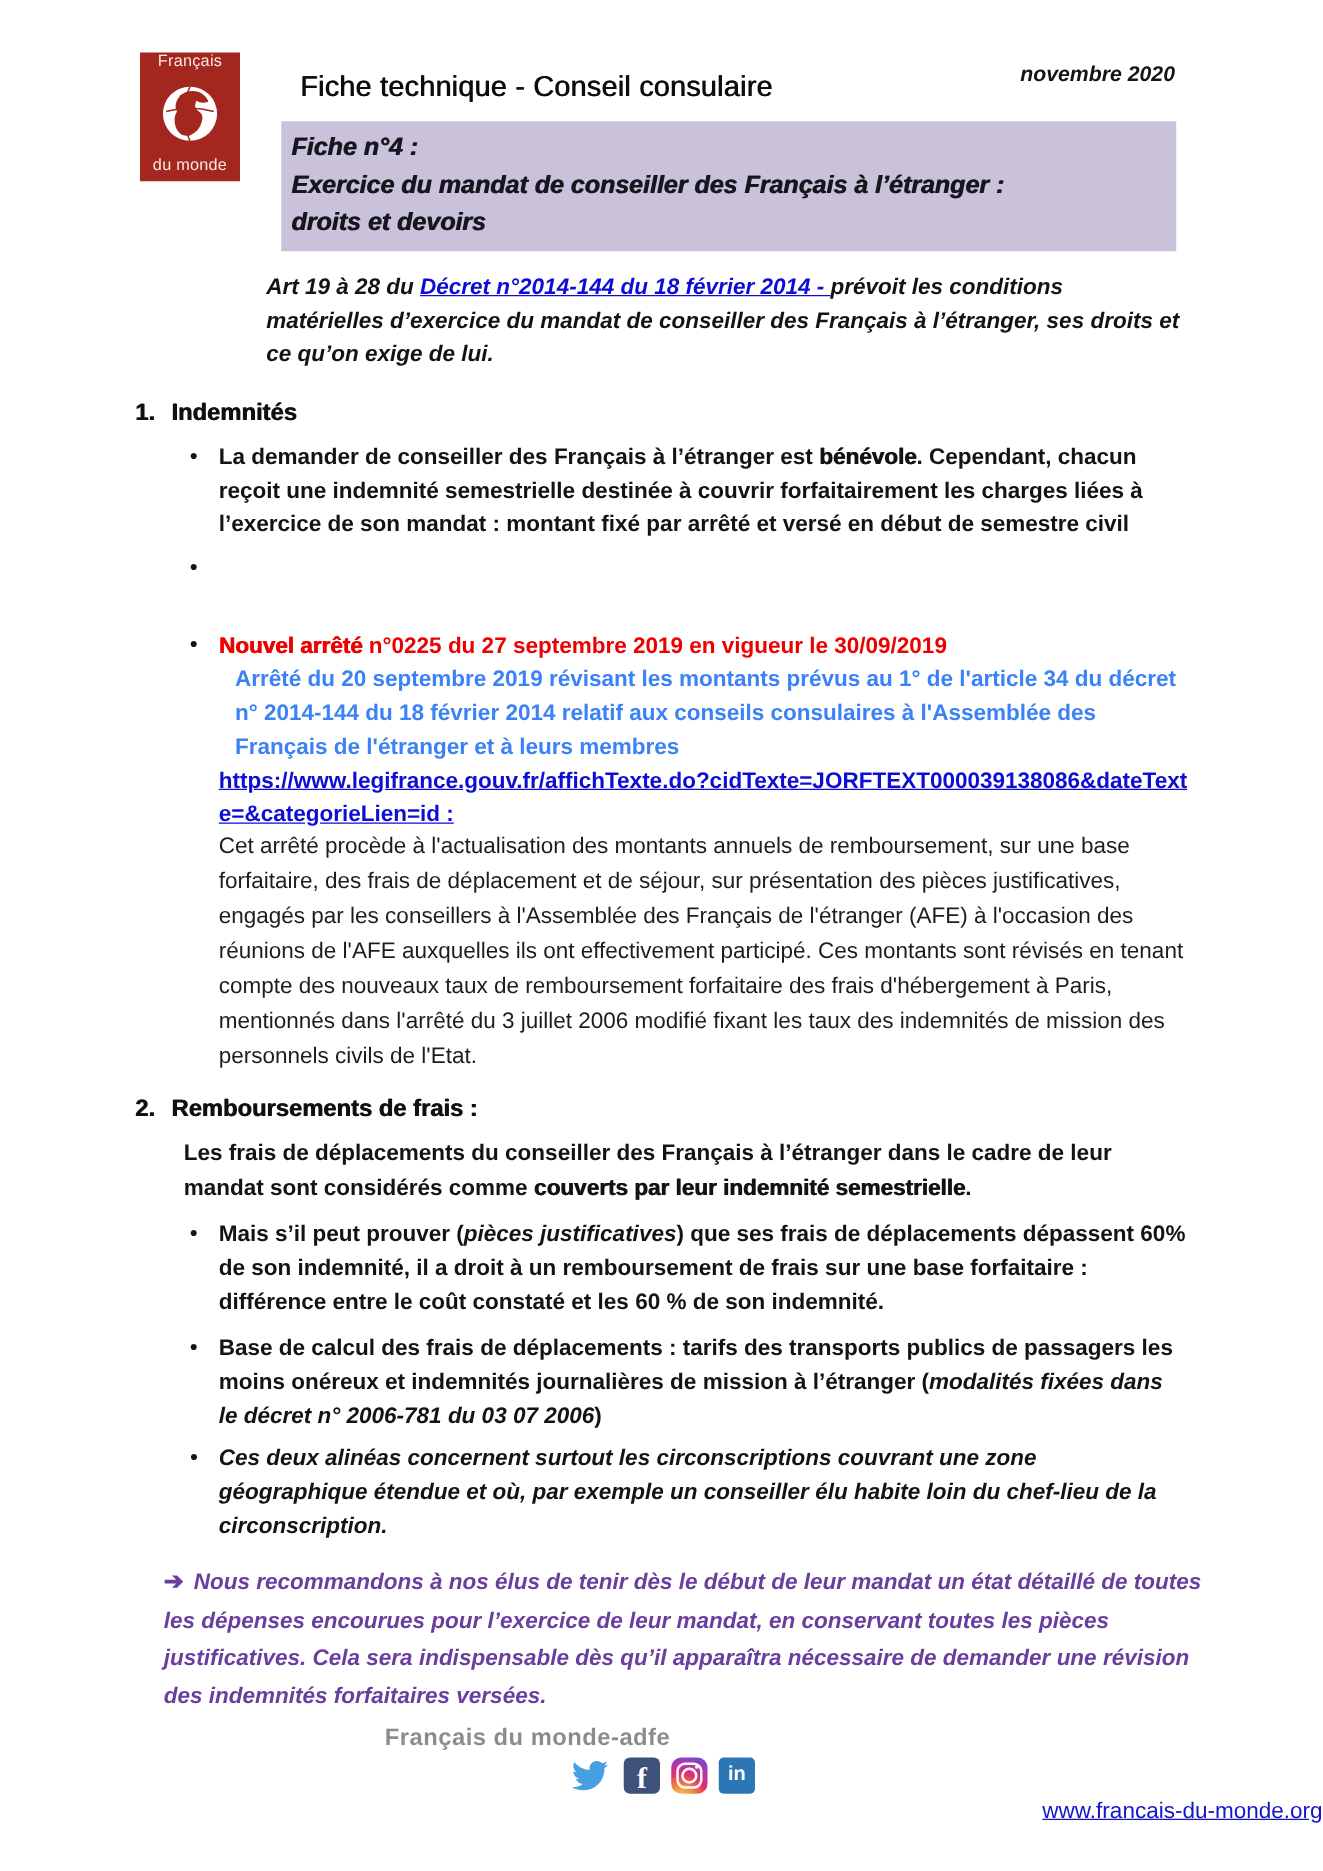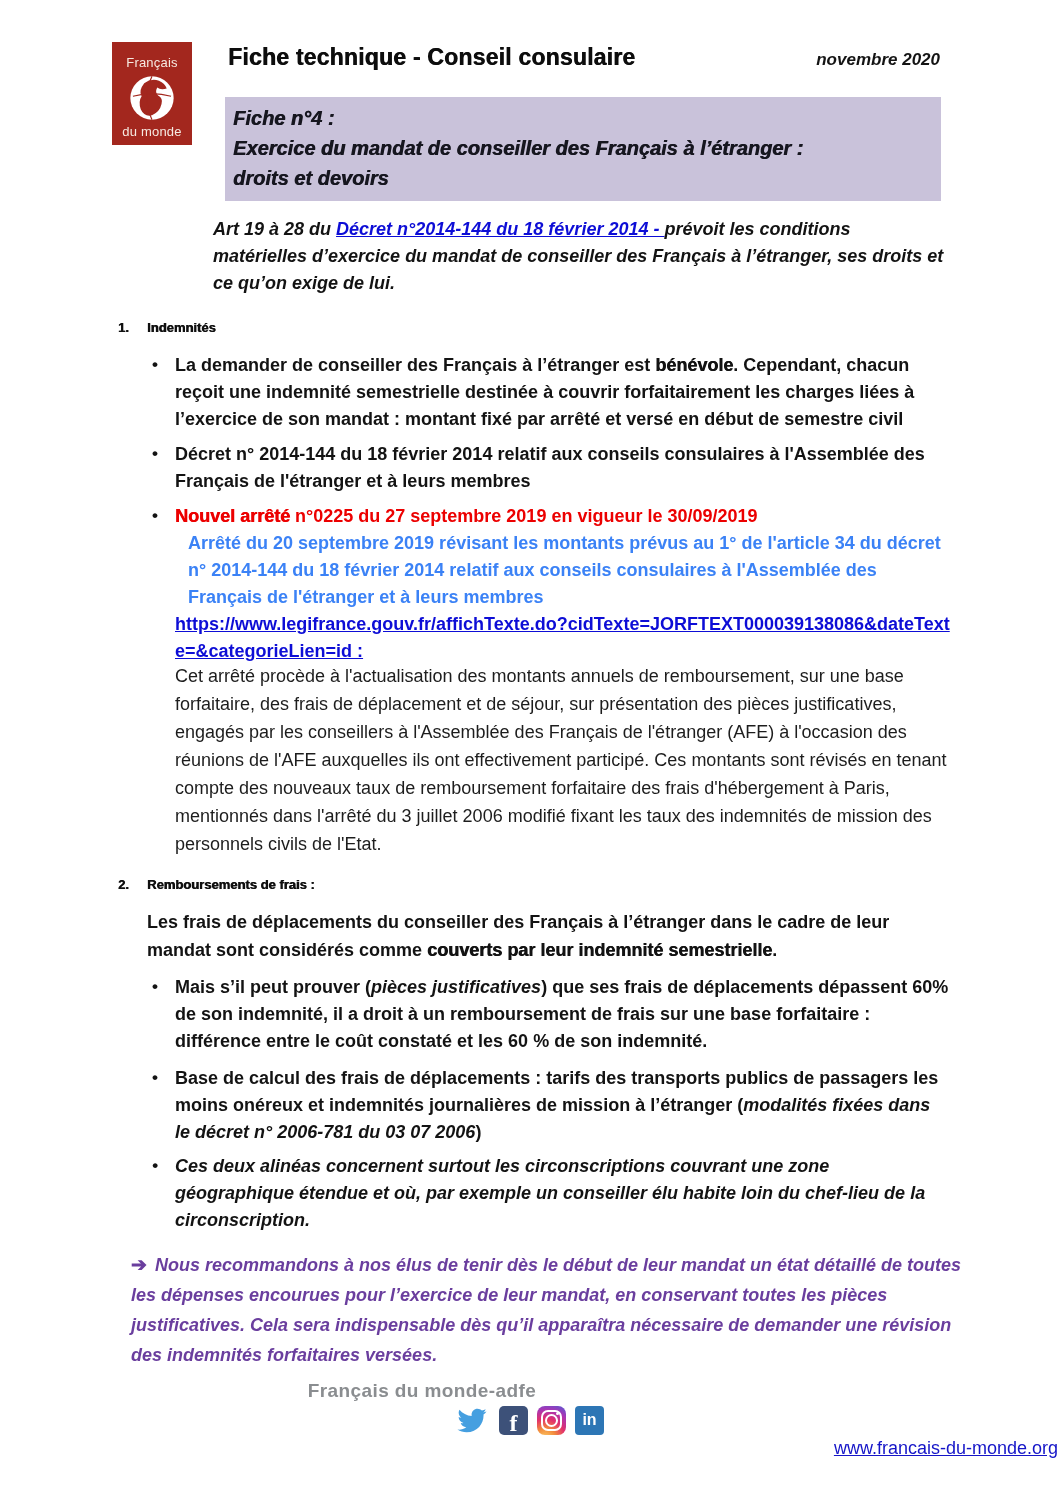--- a/index.html
+++ b/index.html
@@ -10,45 +10,45 @@
     font-family:"Liberation Sans",sans-serif;
     color:#161616;
     overflow:hidden;
   }
   .xb{text-shadow:0.6px 0 0 currentColor;}
   
   .logo{
     position:absolute;left:112px;top:42px;width:80px;height:103px;
     background:#A3271E;color:#F6EAE2;text-align:center;
     display:flex;flex-direction:column;align-items:center;justify-content:space-between;
-    padding:14px 0 6px 0;box-sizing:border-box;
+    padding:0 0 6px 0;box-sizing:border-box;
   }
   .logo-top,.logo-bottom{font-size:13px;line-height:14px;letter-spacing:0.2px;}
   .globe{width:52px;height:52px;margin:-2px 0;}
   .doc-title{
-    position:absolute;left:228px;top:44px;margin:0;
-    font-size:23px;font-weight:bold;color:#0d0d0d;letter-spacing:0.2px;
+    position:absolute;left:228px;top:44px;margin:12px;
+    font-size:23px;font-weight:normal;color:#0d0d0d;letter-spacing:0.2px;
   }
   .doc-date{
     position:absolute;right:118px;top:50px;
     font-size:17px;font-style:italic;font-weight:bold;color:#141414;
   }
   .fiche-box{
     position:absolute;left:225px;top:97px;width:716px;
     background:#C9C2DA;color:#16161F;
     font-size:20px;font-weight:bold;font-style:italic;line-height:30px;
     padding:6px 8px 8px 8px;box-sizing:border-box;
   }
   
   .intro{
     position:absolute;left:213px;top:216px;width:732px;margin:0;
     font-size:18px;font-weight:bold;font-style:italic;line-height:27px;color:#131313;
   }
   .blue-link{color:#0D0DD6;text-decoration:underline;font-weight:bold;cursor:pointer;}
-  .sec-head{position:absolute;left:118px;font-size:13px;font-weight:bold;color:#101010;}
+  .sec-head{position:absolute;left:108px;font-size:19px;font-weight:bold;color:#101010;}
   .sec-num{display:inline-block;width:29px;}
   .bullet{position:absolute;left:150px;width:800px;padding-left:25px;box-sizing:border-box;
     font-size:18px;font-weight:bold;line-height:27px;color:#131313;}
   .marker{position:absolute;left:2px;top:-1px;font-size:17px;}
   .black-bold{color:#3b82f6;margin-left:13px;}
   .red-line{color:#EC0000;}
   .break-link{word-break:break-all;display:block;}
   .par{position:absolute;left:175px;top:662px;width:772px;margin:0;
     font-size:18px;font-weight:normal;line-height:28px;color:#1d1d1d;}
   .s2-intro{position:absolute;left:147px;top:908px;width:800px;margin:0;
@@ -109,21 +109,21 @@
 
   <div class="sec-head" style="top:320px">
     <span class="sec-num xb">1.</span><span class="xb">Indemnités</span>
   </div>
 
   <div class="bullet" style="top:352px">
     <span class="marker">•</span><span>La demander de conseiller des Français à l’étranger est </span><span class="xb">bénévole</span><span>. Cependant, chacun reçoit une indemnité semestrielle destinée à couvrir forfaitairement les charges liées à l’exercice de son mandat : montant fixé par arrêté et versé en début de semestre civil</span>
   </div>
 
   <div class="bullet" style="top:441px">
-    <span class="marker">•</span><span>Décret n° 2014-144 du 18 février 2014 relatif aux conseils consulaires à l'Assemblée des Français de l'étranger et à leurs membres</span>
+    <span class="marker">•</span>
   </div>
 
   <div class="bullet" style="top:503px">
     <span class="marker">•</span>
     <div class="red-line"><span class="xb">Nouvel arrêté</span><span> n°0225 du 27 septembre 2019 en vigueur le 30/09/2019</span></div>
     <div class="black-bold">Arrêté du 20 septembre 2019 révisant les montants prévus au 1° de l'article 34 du décret n° 2014-144 du 18 février 2014 relatif aux conseils consulaires à l'Assemblée des Français de l'étranger et à leurs membres</div>
     <a class="blue-link break-link">https://www.legifrance.gouv.fr/affichTexte.do?cidTexte=JORFTEXT000039138086&amp;dateTexte=&amp;categorieLien=id :</a>
   </div>
 
   <p class="par">Cet arrêté procède à l'actualisation des montants annuels de remboursement, sur une base forfaitaire, des frais de déplacement et de séjour, sur présentation des pièces justificatives, engagés par les conseillers à l'Assemblée des Français de l'étranger (AFE) à l'occasion des réunions de l'AFE auxquelles ils ont effectivement participé. Ces montants sont révisés en tenant compte des nouveaux taux de remboursement forfaitaire des frais d'hébergement à Paris, mentionnés dans l'arrêté du 3 juillet 2006 modifié fixant les taux des indemnités de mission des personnels civils de l'Etat.</p>

